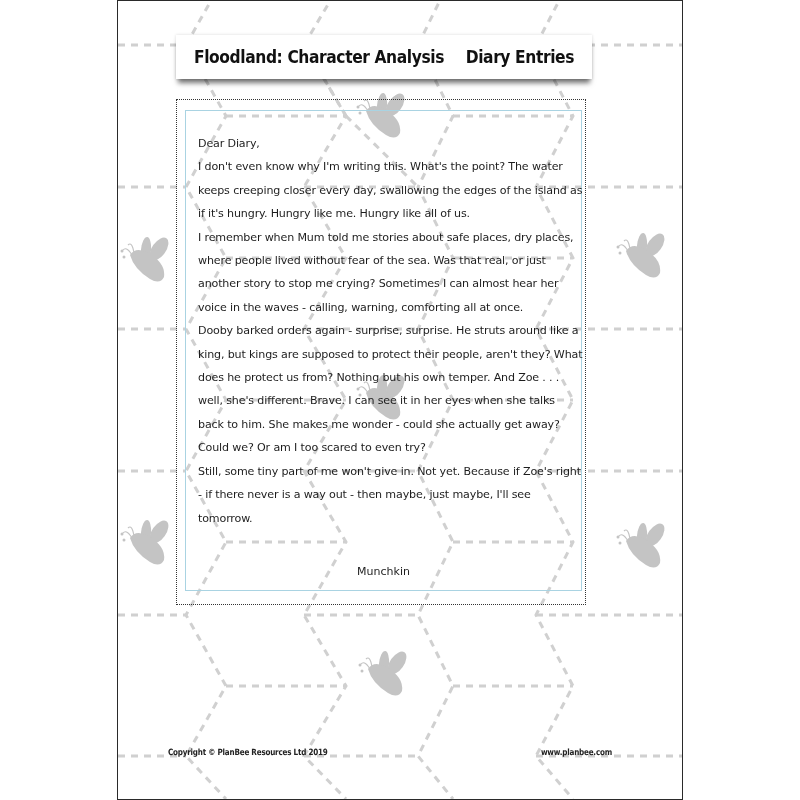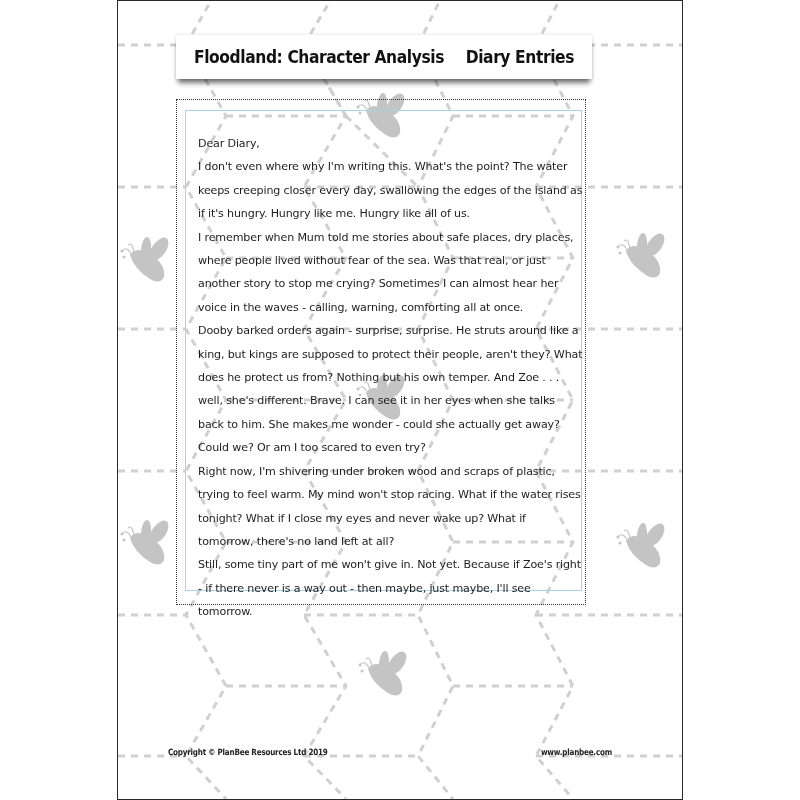--- a/index.html
+++ b/index.html
@@ -193,22 +193,22 @@
   <div class="header">
     <span>Floodland: Character Analysis</span>
     <span>Diary Entries</span>
   </div>
 
   <div class="outer-box"></div>
   <div class="inner-box"></div>
 
   <div class="text-area">
     <p>Dear Diary,</p>
-    <p>I don't even where why I'm writing this. What's the point? The water keeps creeping closer every day, swallowing the edges of the island as if it's hungry. Hungry like me. Hungry like all of us.</p>
+    <p>I don't even know why I'm writing this. What's the point? The water keeps creeping closer every day, swallowing the edges of the island as if it's hungry. Hungry like me. Hungry like all of us.</p>
     <p>I remember when Mum told me stories about safe places, dry places, where people lived without fear of the sea. Was that real, or just another story to stop me crying? Sometimes I can almost hear her voice in the waves - calling, warning, comforting all at once.</p>
     <p>Dooby barked orders again - surprise, surprise. He struts around like a king, but kings are supposed to protect their people, aren't they? What does he protect us from? Nothing but his own temper. And Zoe . . .  well, she's different. Brave. I can see it in her eyes when she talks back to him. She makes me wonder - could she actually get away? Could we? Or am I too scared to even try?</p>
-    <p>Right now, I'm shivering under broken wood and scraps of plastic, trying to feel warm. My mind won't stop racing. What if the water rises tonight? What if I close my eyes and never wake up? What if tomorrow, there's no land left at all?</p>
     <p>Still, some tiny part of me won't give in. Not yet. Because if Zoe's right - if there never is a way out - then maybe, just maybe, I'll see tomorrow.</p>
   </div>
+  <div class="signature">Munchkin</div>
 
   <div class="footer-left">Copyright © PlanBee Resources Ltd 2019</div>
   <div class="footer-right">www.planbee.com</div>
 </div>
 
 </body></html>

